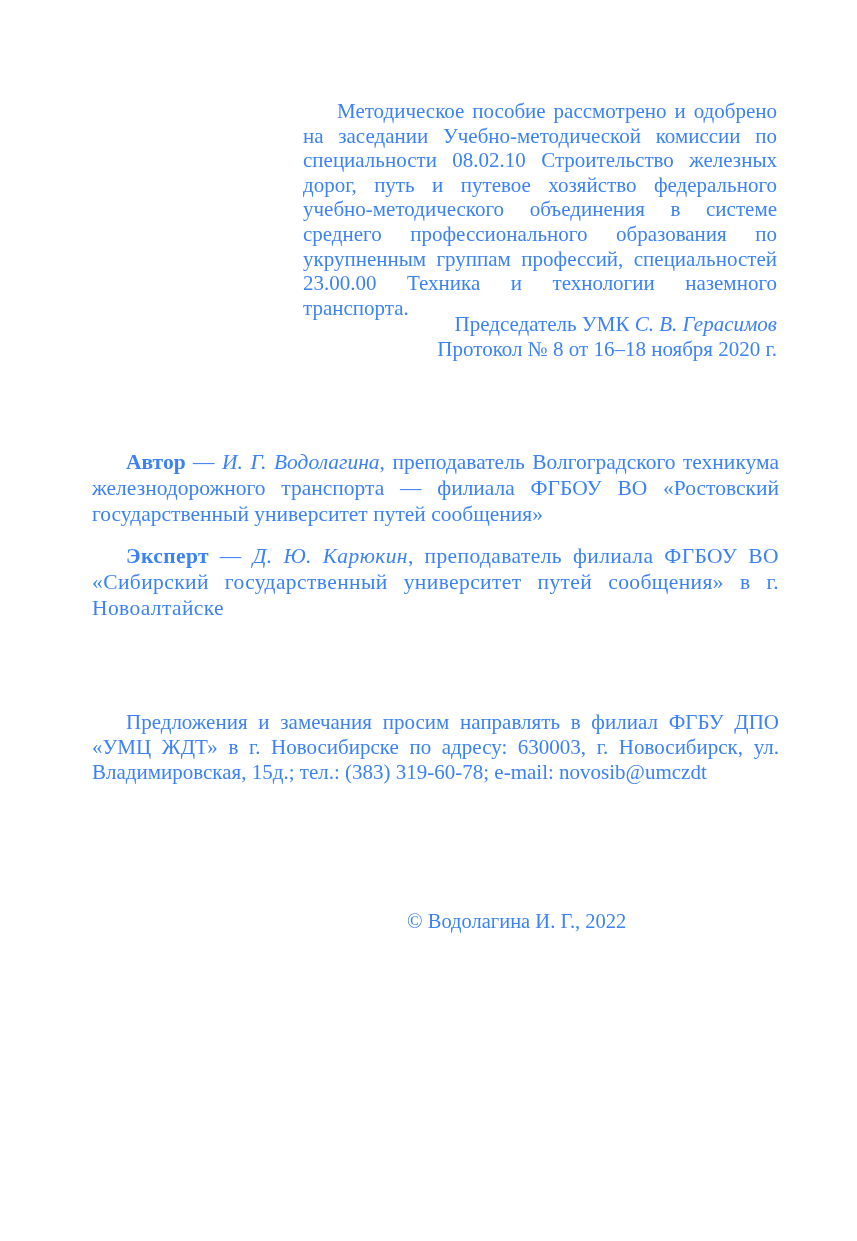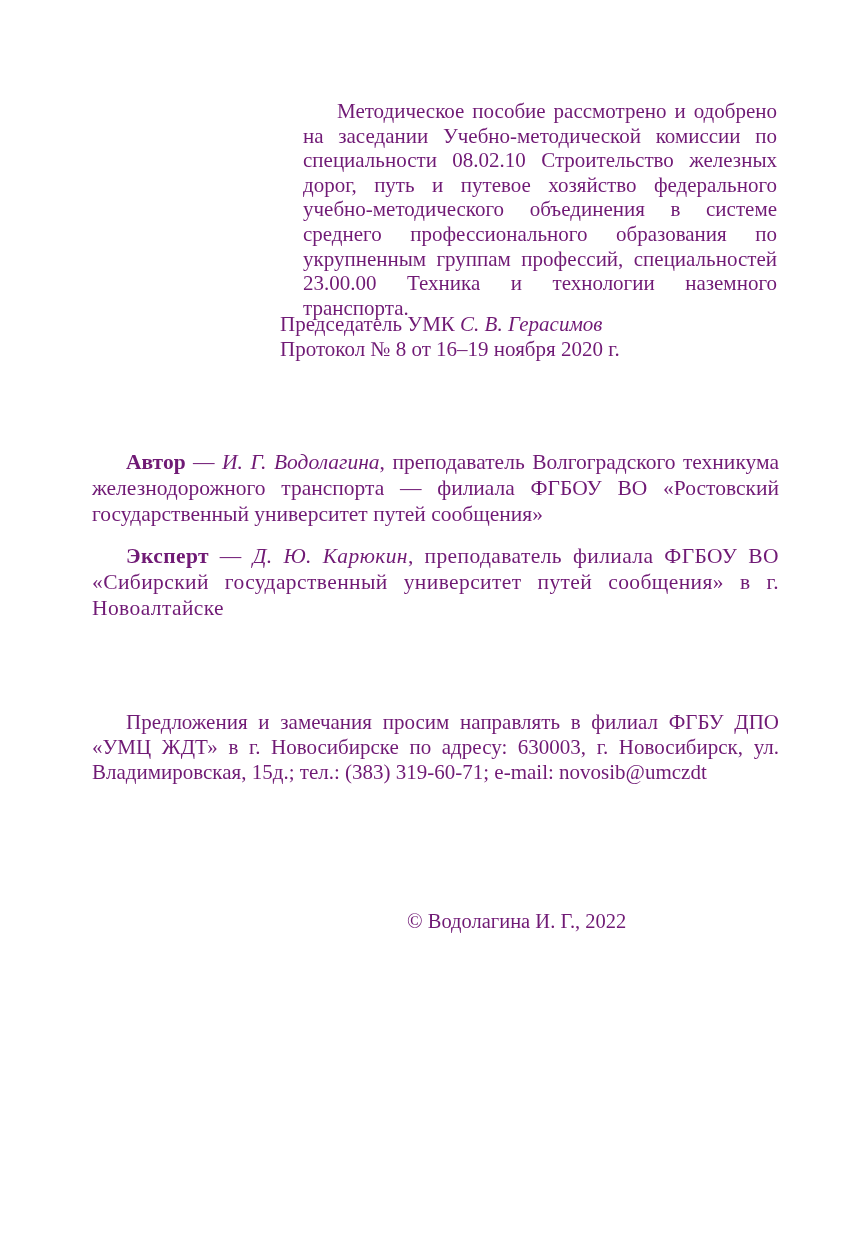--- a/index.html
+++ b/index.html
@@ -5,21 +5,21 @@
   html, body {
     margin: 0;
     padding: 0;
     background: #ffffff;
   }
   .page {
     position: relative;
     width: 857px;
     height: 1241px;
     background: #ffffff;
-    color: #701a75;
+    color: #3b82f6;
     font-family: "Liberation Serif", "DejaVu Serif", serif;
     overflow: hidden;
   }
   .page p { margin: 0; }
 
   
   .approval {
     position: absolute;
     left: 303px;
     top: 99px;
@@ -29,21 +29,21 @@
     text-align: justify;
     text-indent: 34px;
   }
 
   
   .signature {
     position: absolute;
     left: 280px;
     right: 80px;
     top: 312px;
-    text-align: left;
+    text-align: right;
     font-size: 21px;
     line-height: 24.5px;
   }
 
   
   .credit, .feedback {
     position: absolute;
     left: 92px;
     width: 687px;
     font-size: 21.5px;
@@ -76,26 +76,26 @@
 </style>
 </head>
 <body>
 
 <div class="page">
 
   <p class="approval">Методическое пособие рассмотрено и одобрено на заседании Учебно-методической комиссии по специальности 08.02.10 Строительство железных дорог, путь и путевое хозяйство федерального учебно-методического объединения в системе среднего профессионального образования по укрупненным группам профессий, специальностей 23.00.00 Техника и технологии наземного транспорта.</p>
 
   <div class="signature">
     <div><span>Председатель УМК </span><span class="italic">С. В. Герасимов</span></div>
-    <div>Протокол № 8 от 16–19 ноября 2020 г.</div>
+    <div>Протокол № 8 от 16–18 ноября 2020 г.</div>
   </div>
 
   <p class="credit expert"><span class="bold">Эксперт</span><span> — </span><span class="italic">Д. Ю. Карюкин</span><span>, преподаватель филиала ФГБОУ ВО «Сибирский государственный университет путей сообщения» в г. Новоалтайске</span></p>
 
   <p class="credit author"><span class="bold">Автор</span><span> — </span><span class="italic">И. Г. Водолагина</span><span>, преподаватель Волгоградского техникума железнодорожного транспорта — филиала ФГБОУ ВО «Ростовский государственный университет путей сообщения»</span></p>
 
-  <p class="feedback">Предложения и замечания просим направлять в филиал ФГБУ ДПО «УМЦ ЖДТ» в г. Новосибирске по адресу: 630003, г. Новосибирск, ул. Владимировская, 15д.; тел.: (383) 319-60-71; e-mail: novosib@umczdt</p>
+  <p class="feedback">Предложения и замечания просим направлять в филиал ФГБУ ДПО «УМЦ ЖДТ» в г. Новосибирске по адресу: 630003, г. Новосибирск, ул. Владимировская, 15д.; тел.: (383) 319-60-78; e-mail: novosib@umczdt</p>
 
   <div class="copyright">
     <p class="entry"><span>©</span> <span>Водолагина И. Г., 2022</span></p>
   </div>
 
 </div>
 
 </body></html>

